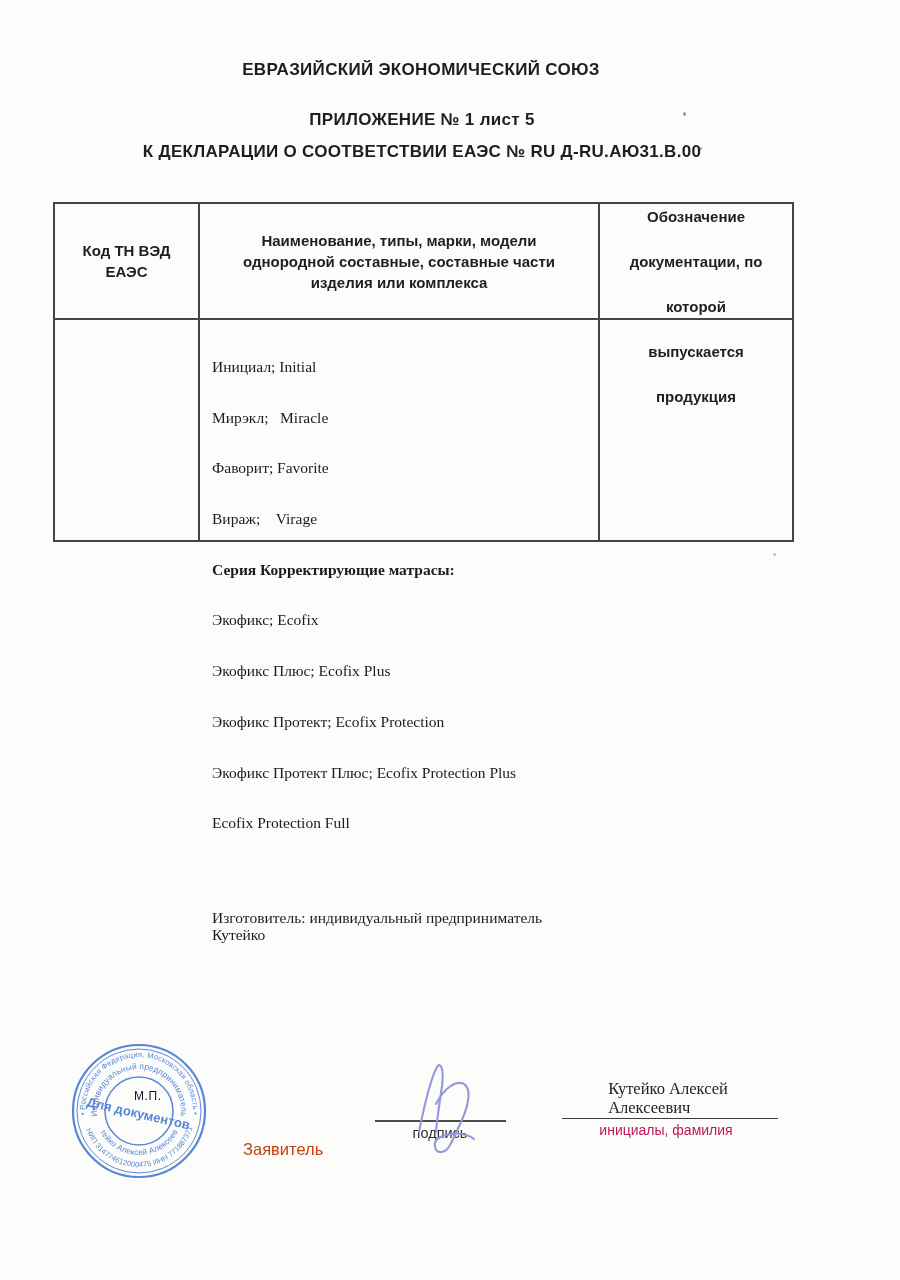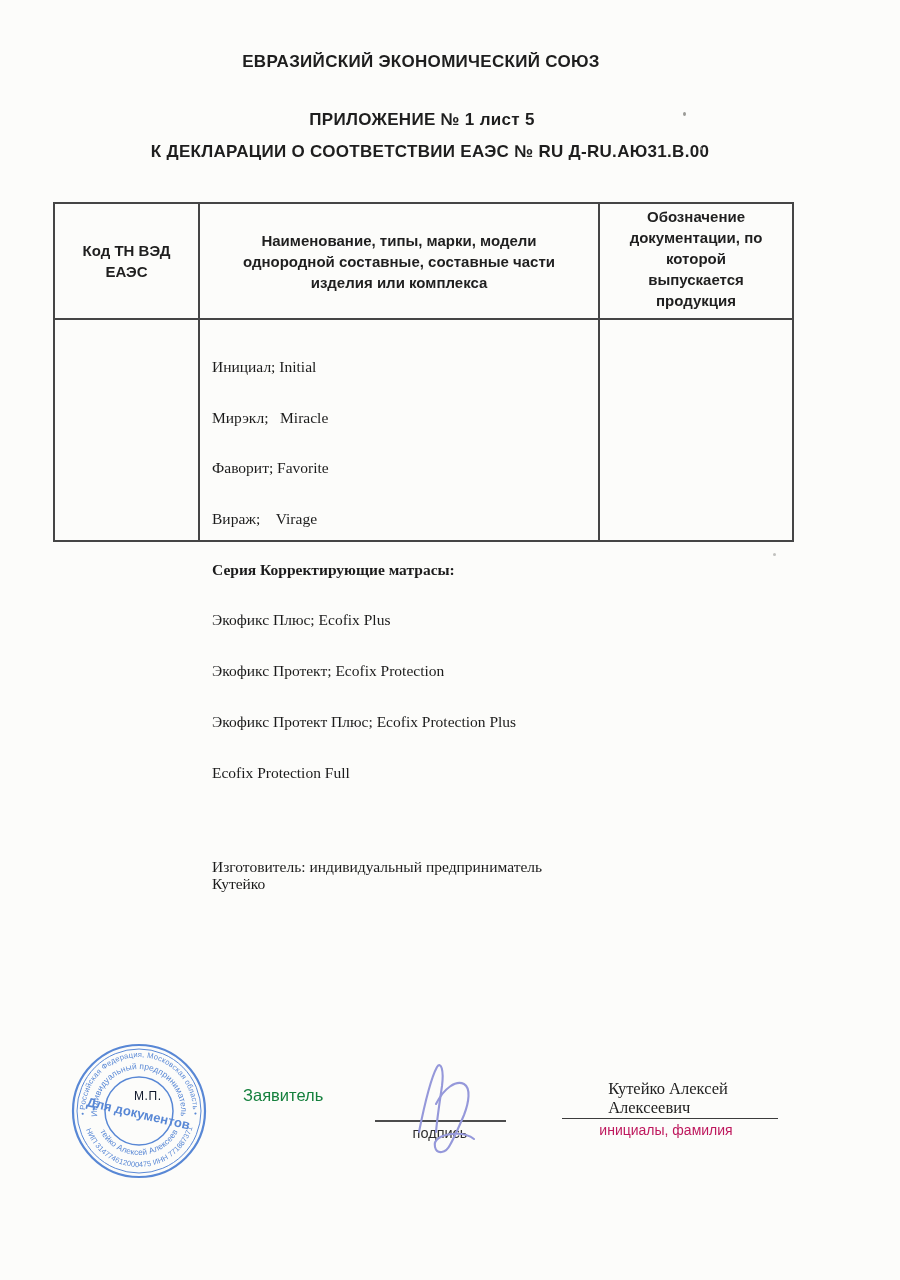--- a/index.html
+++ b/index.html
@@ -16,61 +16,61 @@
   
   .doc-title {
     position:absolute;
     transform:translateX(-50%);
     font-weight:700;
     font-size:17px;
     letter-spacing:0.3px;
     color:#1e1e1e;
     white-space:nowrap;
   }
-  #title1 { left:421px; top:52px; }
+  #title1 { left:421px; top:60px; }
   #title2 { left:422px; top:110px; }
-  #title3 { left:422px; top:142px;margin-left:8px; }
+  #title3 { left:422px; top:142px; }
 
   
   .decl-table {
     position:absolute; left:53px; top:202px;
     width:737px; height:336px;
     border:2px solid #454545;
     display:grid;
     grid-template-columns:145px 400px 192px;
     grid-template-rows:116px 220px;
     background:transparent;
   }
   .cell { box-sizing:border-box; }
   .cb-r { border-right:2px solid #454545; }
   .cb-b { border-bottom:2px solid #454545; }
   .hcell {
     font-weight:700; font-size:15px; line-height:21px;
     color:#1f1f1f; text-align:center;
     display:flex; flex-direction:column; justify-content:center;
   }
-  .hcell.top { justify-content:flex-start; padding-top:2px; }
+  .hcell.top { justify-content:flex-start; padding-top:2px;gap:24px; }
   .body-cell {
     font-family:"Liberation Serif","DejaVu Serif",serif;
     font-size:15.5px; line-height:16.9px; color:#1c1c1c;
     padding:5px 8px 12px 12px;
     white-space:pre-wrap;
   }
   .product-line { min-height:16.9px; }
   .product-line:empty { min-height:10px; }
   .pl-bold { font-weight:700; }
 
   
   .mp-label {
     position:absolute; left:134px; top:1089px;
     font-size:12px; letter-spacing:0.6px; color:#0f172a; z-index:3;
   }
   .applicant-label {
-    position:absolute; left:243px; top:1086px;
-    font-size:16.5px; color:#15803d;
+    position:absolute; left:243px; top:1140px;
+    font-size:16.5px; color:#c2410c;
   }
   .sig-line {
     position:absolute; left:375px; top:1120px; width:131px;
     border-top:2px solid #4c4c4c; height:0;
   }
   .sig-caption {
     position:absolute; left:440px; top:1125px; transform:translateX(-50%);
     font-size:14.5px; color:#2e2e2e;
   }
   .name-block {
@@ -124,20 +124,21 @@
       <div>продукция</div>
     </div>
 
     <div class="cell cb-r"></div>
     <div class="cell cb-r body-cell">
       <div class="product-line">Инициал; Initial</div>
       <div class="product-line">Мирэкл;   Miracle</div>
       <div class="product-line">Фаворит; Favorite</div>
       <div class="product-line">Вираж;    Virage</div>
       <div class="product-line pl-bold">Серия Корректирующие матрасы:</div>
+      <div class="product-line">Экофикс; Ecofix</div>
       <div class="product-line">Экофикс Плюс; Ecofix Plus</div>
       <div class="product-line">Экофикс Протект; Ecofix Protection</div>
       <div class="product-line">Экофикс Протект Плюс; Ecofix Protection Plus</div>
       <div class="product-line">Ecofix Protection Full</div>
       <div class="product-line"></div>
       <div class="product-line">Изготовитель: индивидуальный предприниматель Кутейко</div>
     </div>
     <div class="cell"></div>
   </div>
 

